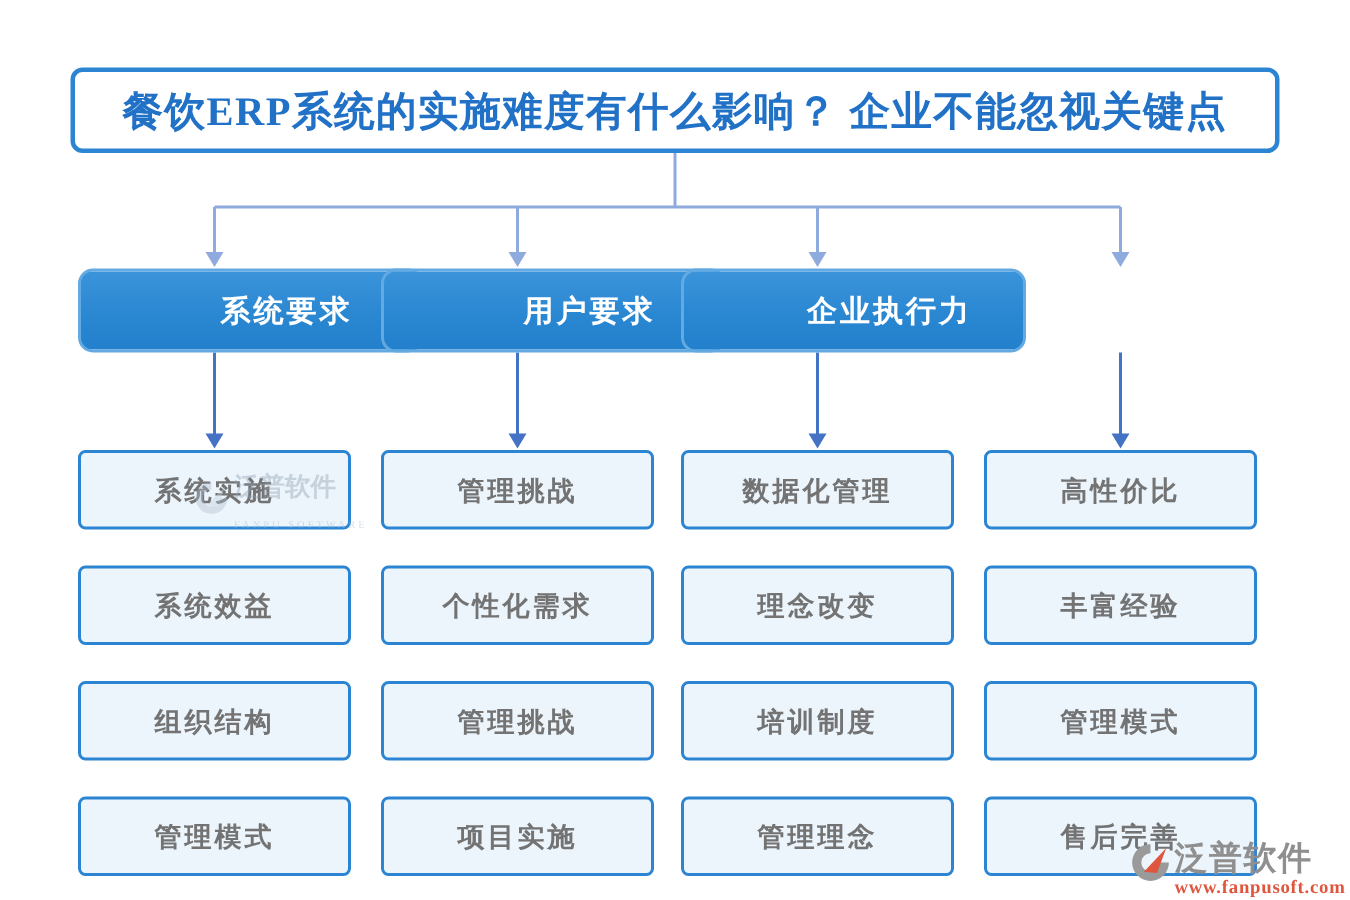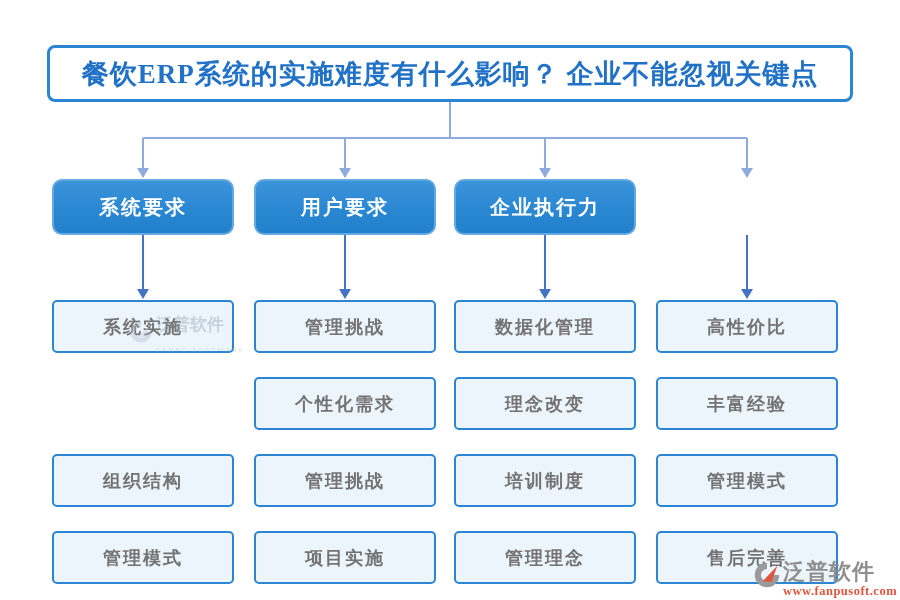--- a/index.html
+++ b/index.html
@@ -17,21 +17,21 @@
     display:flex;align-items:center;justify-content:center;
     color:#2171c7;font-size:27px;font-weight:bold;letter-spacing:1px;
     white-space:nowrap;
   }
 
   .hdr{
     position:absolute;width:178px;height:52px;top:167px;
     border:2px solid #63a9e2;border-radius:10px;
     background:linear-gradient(180deg,#3b94da 0%,#2a87d2 55%,#2280cc 100%);
     display:flex;align-items:center;justify-content:center;
-    color:#ffffff;font-size:20px;font-weight:bold;letter-spacing:2px;
+    color:#ffffff;font-size:20px;font-weight:bold;letter-spacing:2px;padding-left:48px;
   }
   .hdr.c1{left:52px}.hdr.c2{left:254px}.hdr.c3{left:454px}.hdr.c4{left:656px}
 
   .leaf{
     position:absolute;width:178px;height:49px;
     border:2px solid #2b85d3;border-radius:5px;background:#ecf5fc;
     display:flex;align-items:center;justify-content:center;
     color:#737373;font-size:18px;font-weight:bold;letter-spacing:2px;
   }
   .leaf.c1{left:52px}.leaf.c2{left:254px}.leaf.c3{left:454px}.leaf.c4{left:656px}
@@ -88,20 +88,21 @@
     </g>
   </svg>
 
   <div class="title-box">餐饮ERP系统的实施难度有什么影响？ 企业不能忽视关键点</div>
 
   <div class="hdr c1">系统要求</div>
   <div class="hdr c2">用户要求</div>
   <div class="hdr c3">企业执行力</div>
 
   <div class="leaf c1 r1">系统实施</div>
+  <div class="leaf c1 r2">系统效益</div>
   <div class="leaf c1 r3">组织结构</div>
   <div class="leaf c1 r4">管理模式</div>
 
   <div class="leaf c2 r1">管理挑战</div>
   <div class="leaf c2 r2">个性化需求</div>
   <div class="leaf c2 r3">管理挑战</div>
   <div class="leaf c2 r4">项目实施</div>
 
   <div class="leaf c3 r1">数据化管理</div>
   <div class="leaf c3 r2">理念改变</div>

